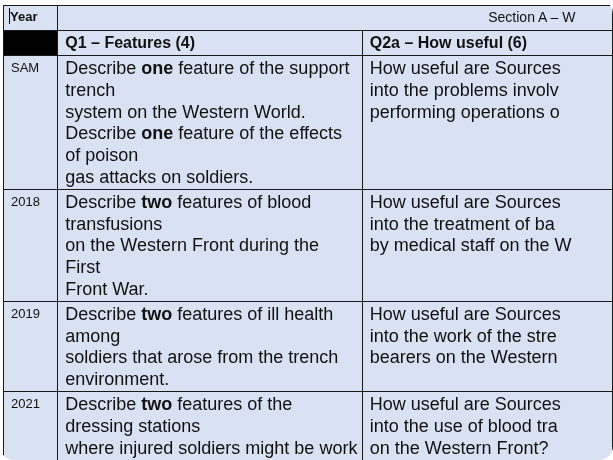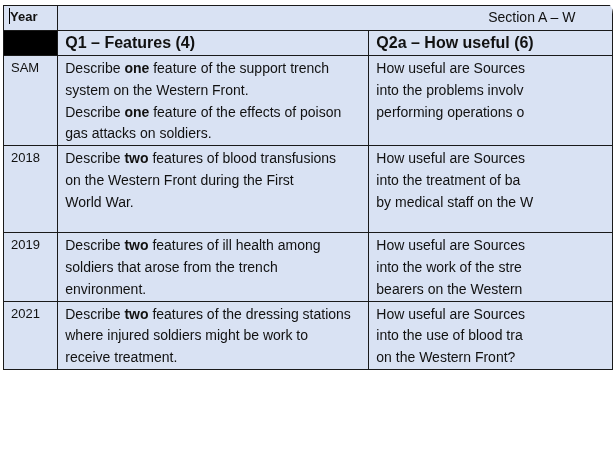--- a/index.html
+++ b/index.html
@@ -71,21 +71,21 @@
       font-weight: bold;
       padding: 3px 0 0 7px;
       white-space: nowrap;
       overflow: hidden;
     }
     .year-cell {
       font-size: 13px;
       padding: 4px 0 0 7px;
     }
     .q-cell {
-      font-size: 14px;
+      font-size: 18px;
       line-height: 21.8px;
       padding: 2px 4px 0 7px;
     }
     .q2-cell {
       white-space: nowrap;
       overflow: hidden;
     }
     .q-line { display: block; }
     .spell {
       text-decoration-color: #2e63c8;
@@ -121,37 +121,37 @@
       </td>
       <td class="sub-hdr">
         <span>Q2a – How useful (6)</span>
       </td>
     </tr>
 
     <tr style="height:88px">
       <td class="year-cell">SAM</td>
       <td class="q-cell">
         <span class="q-line"><span>Describe </span><b>one</b><span> feature of the support trench</span></span>
-        <span class="q-line">system on the Western Front.</span>
+        <span class="q-line">system on the Western World.</span>
         <span class="q-line"><span>Describe </span><b>one</b><span> feature of the effects of poison</span></span>
         <span class="q-line">gas attacks on soldiers.</span>
       </td>
       <td class="q-cell q2-cell">
         <span class="q-line">How useful are Sources</span>
         <span class="q-line">into the problems involv</span>
         <span class="q-line">performing operations o</span>
       </td>
     </tr>
 
     <tr style="height:87px">
       <td class="year-cell">2018</td>
       <td class="q-cell">
         <span class="q-line"><span>Describe </span><b>two</b><span> features of blood transfusions</span></span>
         <span class="q-line">on the Western Front during the First</span>
-        <span class="q-line">World War.</span>
+        <span class="q-line">Front War.</span>
       </td>
       <td class="q-cell q2-cell">
         <span class="q-line">How useful are Sources</span>
         <span class="q-line">into the treatment of ba</span>
         <span class="q-line">by medical staff on the W</span>
       </td>
     </tr>
 
     <tr style="height:65px">
       <td class="year-cell">2019</td>

